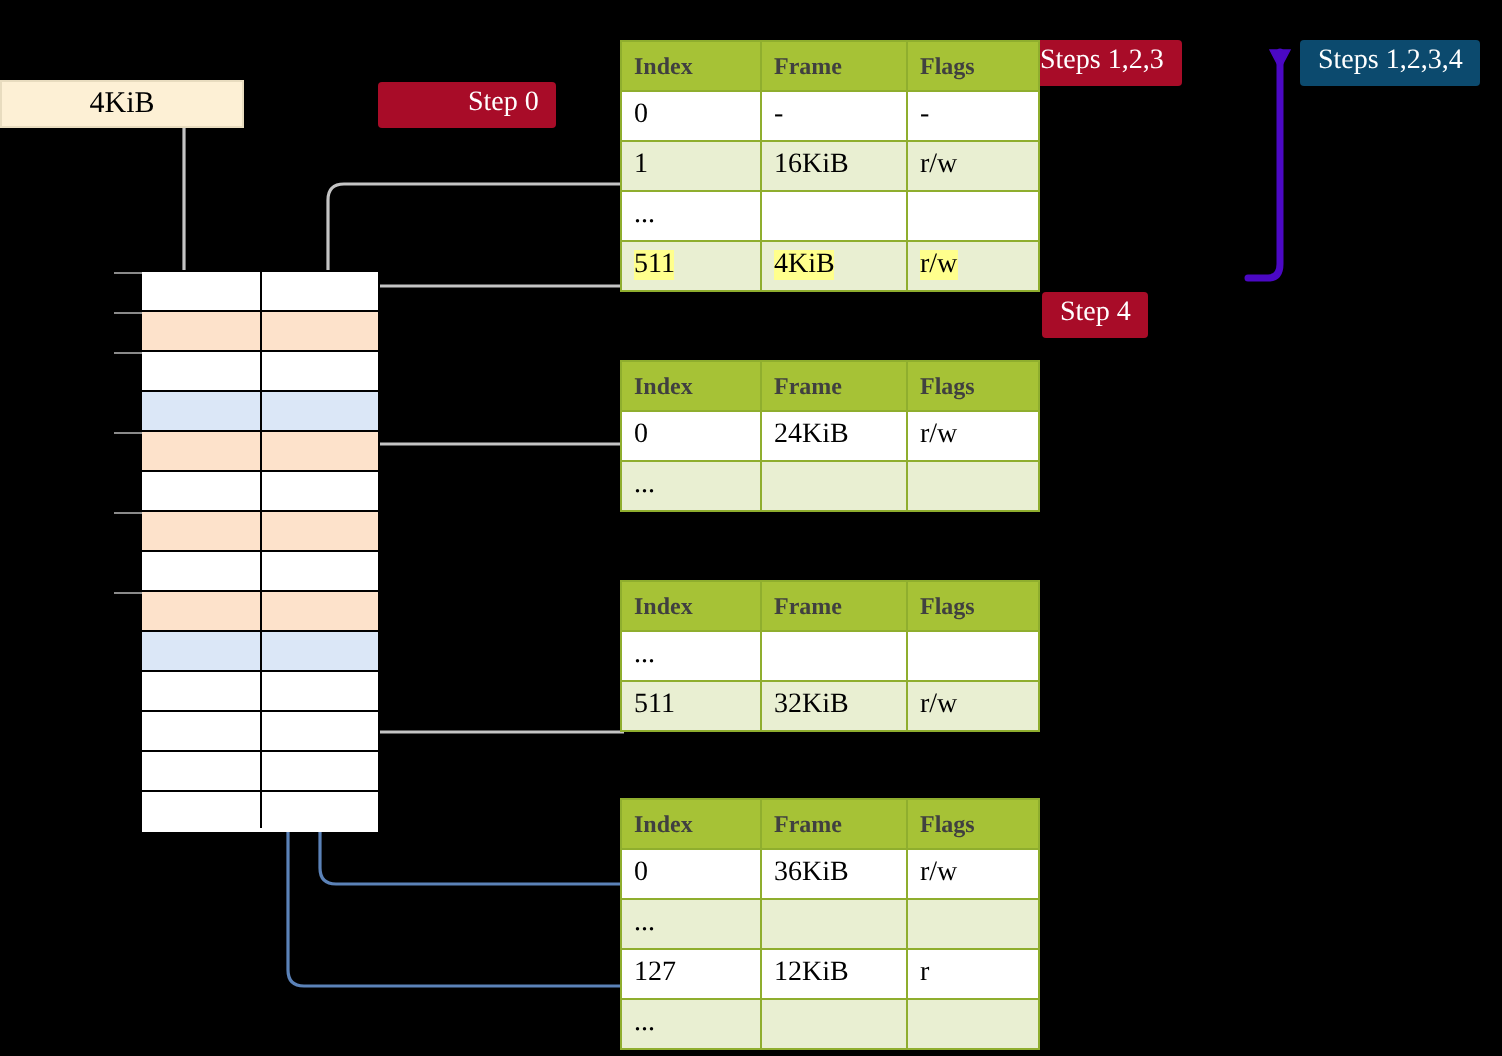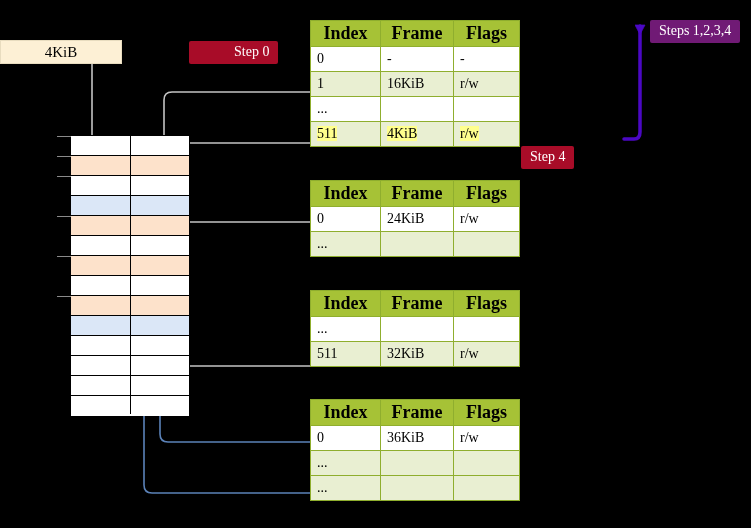--- a/index.html
+++ b/index.html
@@ -15,21 +15,21 @@
     position:absolute;
     font-family:"Liberation Serif", serif;
     font-size:14px;
     line-height:1;
     padding:4px 9px 5px 9px;
     color:#fff;
     white-space:nowrap;
     border-radius:2px;
   }
   .badge.crimson{background:#a80c28;}
-  .badge.violet{background:#701a75;}
+  .badge.violet{background:#0c4a6e;}
 
   .label-box{
     position:absolute;
     background:#fdf0d5;
     border:1px solid #e8dcbf;
     font-size:15px;
     color:#000;
     text-align:center;
     line-height:22px;
     height:22px;
@@ -40,26 +40,26 @@
   .ptable{
     position:absolute;
     border-collapse:collapse;
     font-size:14px;
     background:#fff;
     border:1px solid #8fae2e;
     table-layout:fixed;
   }
   .ptable th{
     background:#a6c236;
-    color:#000000;
+    color:#404040;
     font-weight:bold;
-    text-align:center;
+    text-align:left;
     padding:2px 6px;
     border:1px solid #8fae2e;
-    font-size:18px;
+    font-size:12px;
     height:20px;
   }
   .ptable td{
     border:1px solid #8fae2e;
     padding:1px 6px;
     height:22px;
     vertical-align:middle;
     background:#fff;
     font-size:14px;
     color:#000;
@@ -177,20 +177,21 @@
       <div class="memtick" style="top: 160px;"></div>
       <div class="memrow mem-blue" style="height: 20px;"></div>
       <div class="memrow mem-white" style="height: 20px;"></div>
       <div class="memrow mem-white" style="height: 20px;"></div>
       <div class="memrow mem-white" style="height: 20px;"></div>
       <div class="memrow mem-white" style="height: 20px;"></div>
     </div>
 
   <div class="badge crimson" style="left:189px;top:41px;padding-left:45px;">Step 0</div>
 
+  <div class="badge crimson" style="left:511px;top:20px;">Steps 1,2,3</div>
 
   <div class="badge violet" style="left:650px;top:20px;">Steps 1,2,3,4</div>
 
   <div class="badge crimson" style="left:521px;top:146px;">Step 4</div>
 
   <div id="tables-host">
       <table class="ptable" style="left: 310px; top: 20px; width: 170px;">
         <thead>
           <tr>
             <th class="col-index">Index</th>
@@ -275,20 +276,25 @@
           <tr>
             <td class="col-index">0</td>
             <td class="col-frame">36KiB</td>
             <td class="col-flags">r/w</td>
           </tr>
           <tr class="alt">
             <td class="col-index">...</td>
             <td class="col-frame"></td>
             <td class="col-flags"></td>
           </tr>
+          <tr>
+            <td class="col-index">127</td>
+            <td class="col-frame">12KiB</td>
+            <td class="col-flags">r</td>
+          </tr>
           <tr class="alt">
             <td class="col-index">...</td>
             <td class="col-frame"></td>
             <td class="col-flags"></td>
           </tr>
         </tbody>
       </table>
     </div>
 
 </div>

